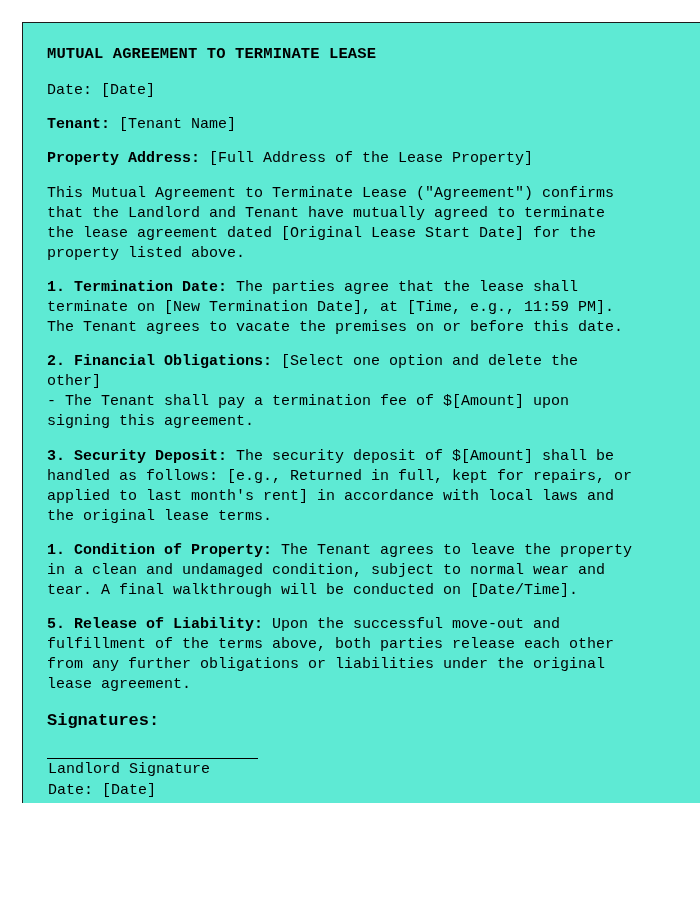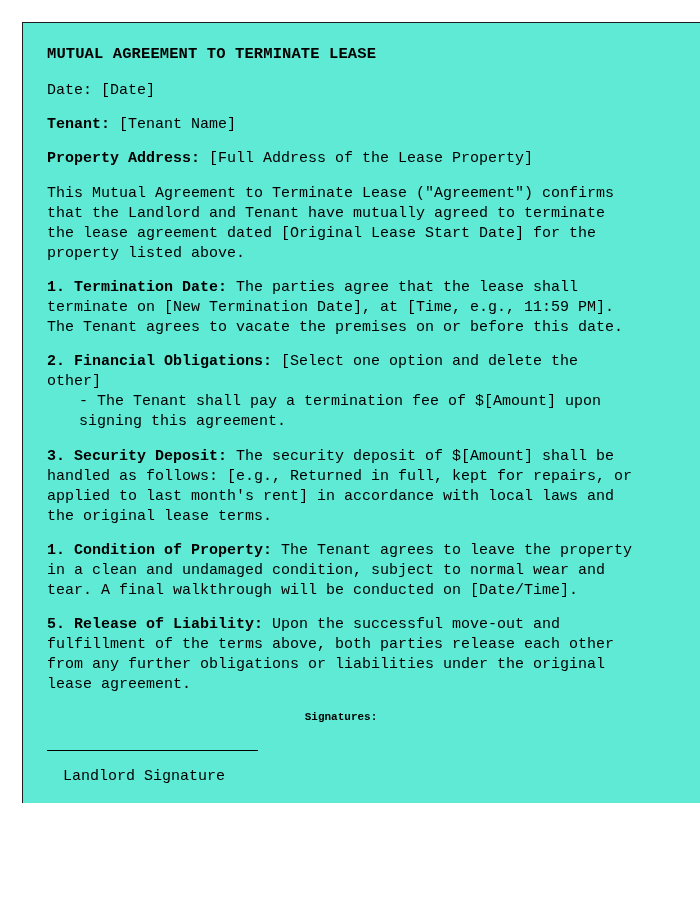--- a/index.html
+++ b/index.html
@@ -51,47 +51,45 @@
     line-height: 1.33;
     margin: 0 0 14.5px 0;
     text-align: left;
   }
 
   .lbl {
     font-weight: bold;
   }
 
   .sig-label {
-    font-size: 11px;
+    font-size: 17px;
     font-weight: bold;
     margin: 12px 0 12px 0;
     line-height: 1.33;
-    text-align: center;
   }
 
   .sig-block {
     margin: 0 0 6px 0;
   }
 
   .sig-rule {
     width: 211px;
     height: 0;
     border-top: 1.6px solid #000000;
     margin: 26px 0 1px 0;
   }
 
   .sig-line {
     font-size: 15px;
     line-height: 1.33;
-    margin: 16px;
+    margin: 1px;
   }
 
   .opt-line {
     display: block;
-    margin-left: 32px;
   }
 </style>
 </head>
 <body>
 
 <div id="page-frame">
   <div id="doc-body">
 
     <h1 class="doc-title">MUTUAL AGREEMENT TO TERMINATE LEASE</h1>
 

